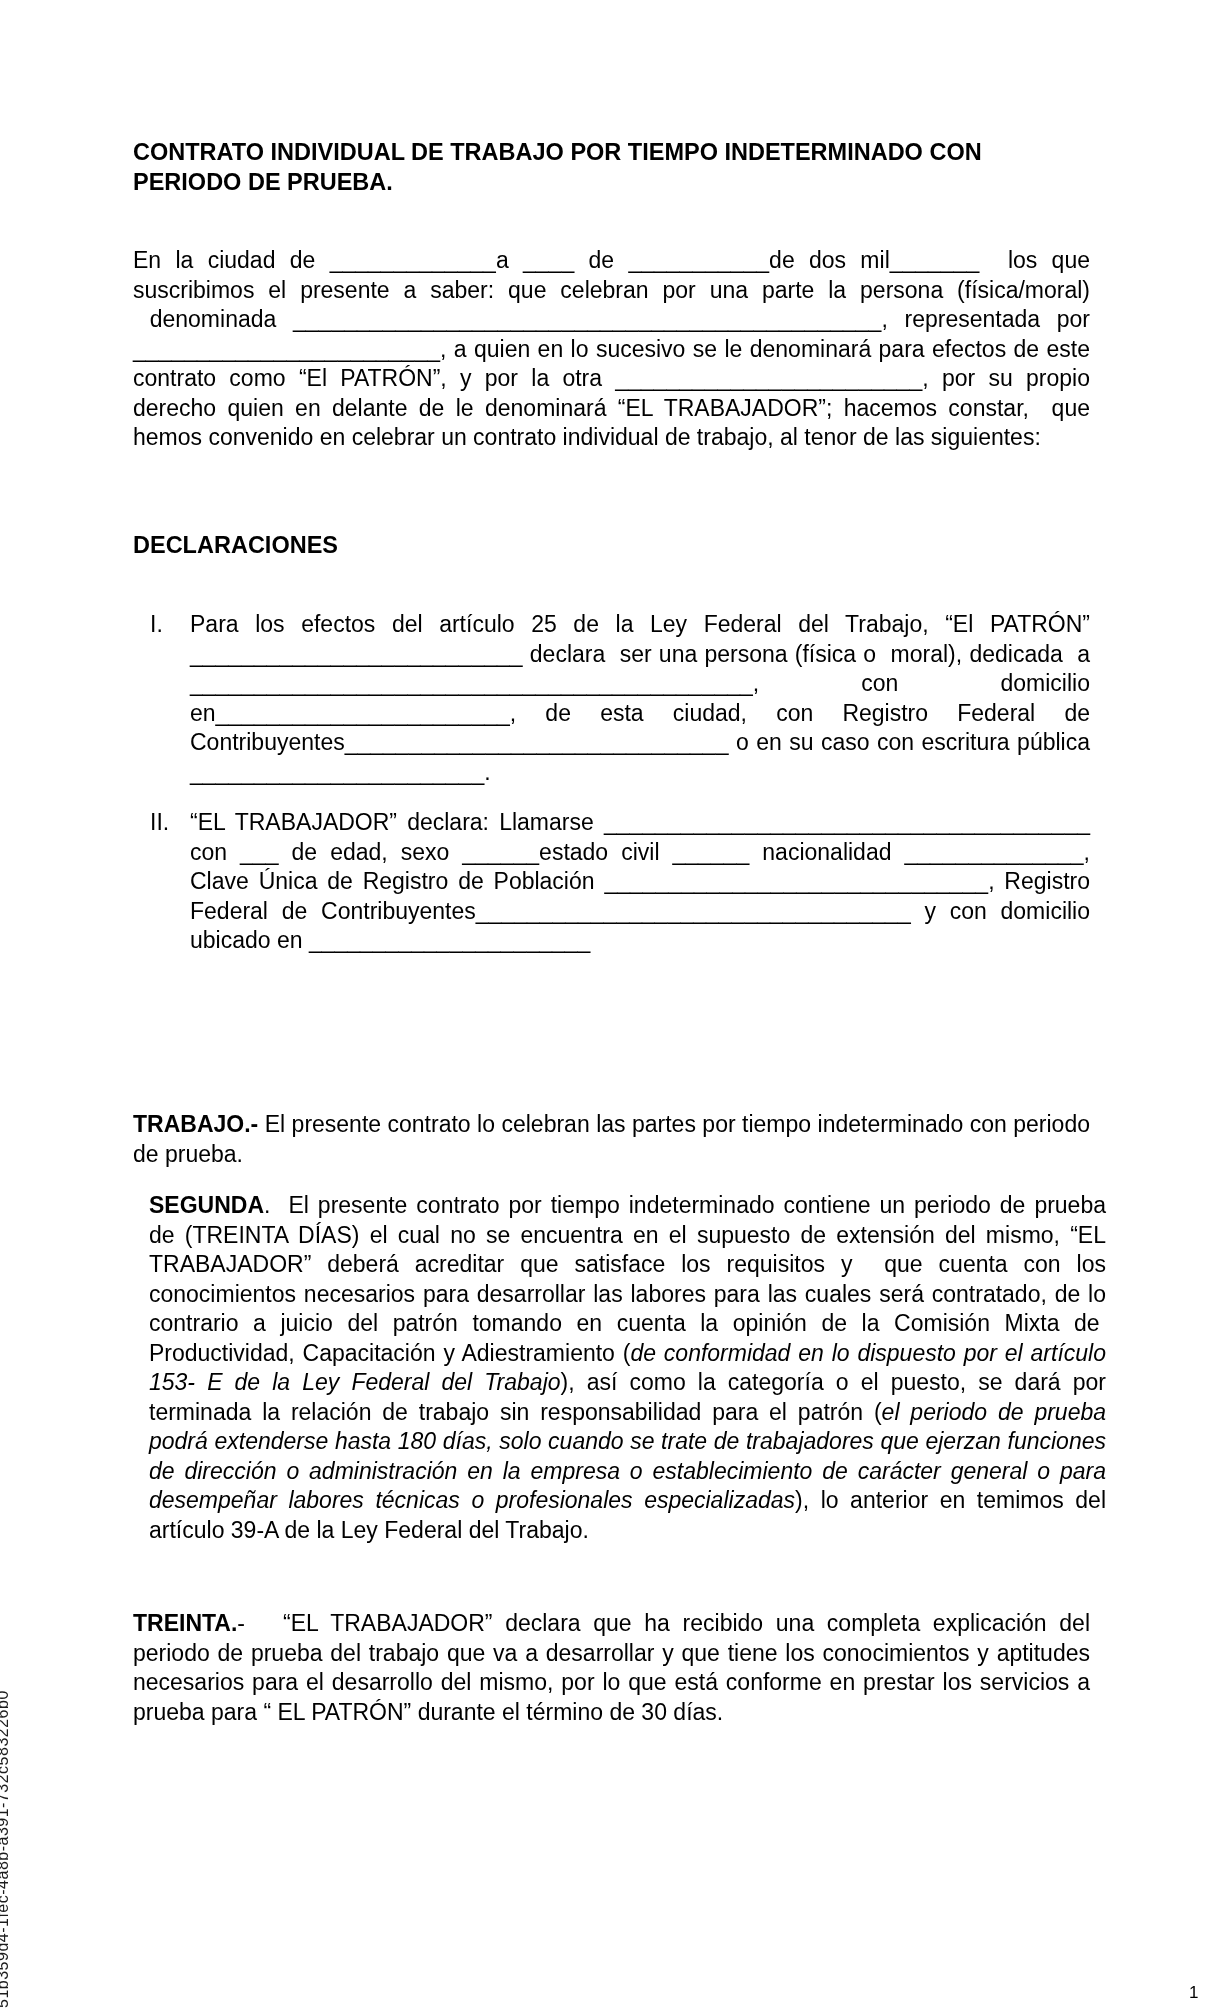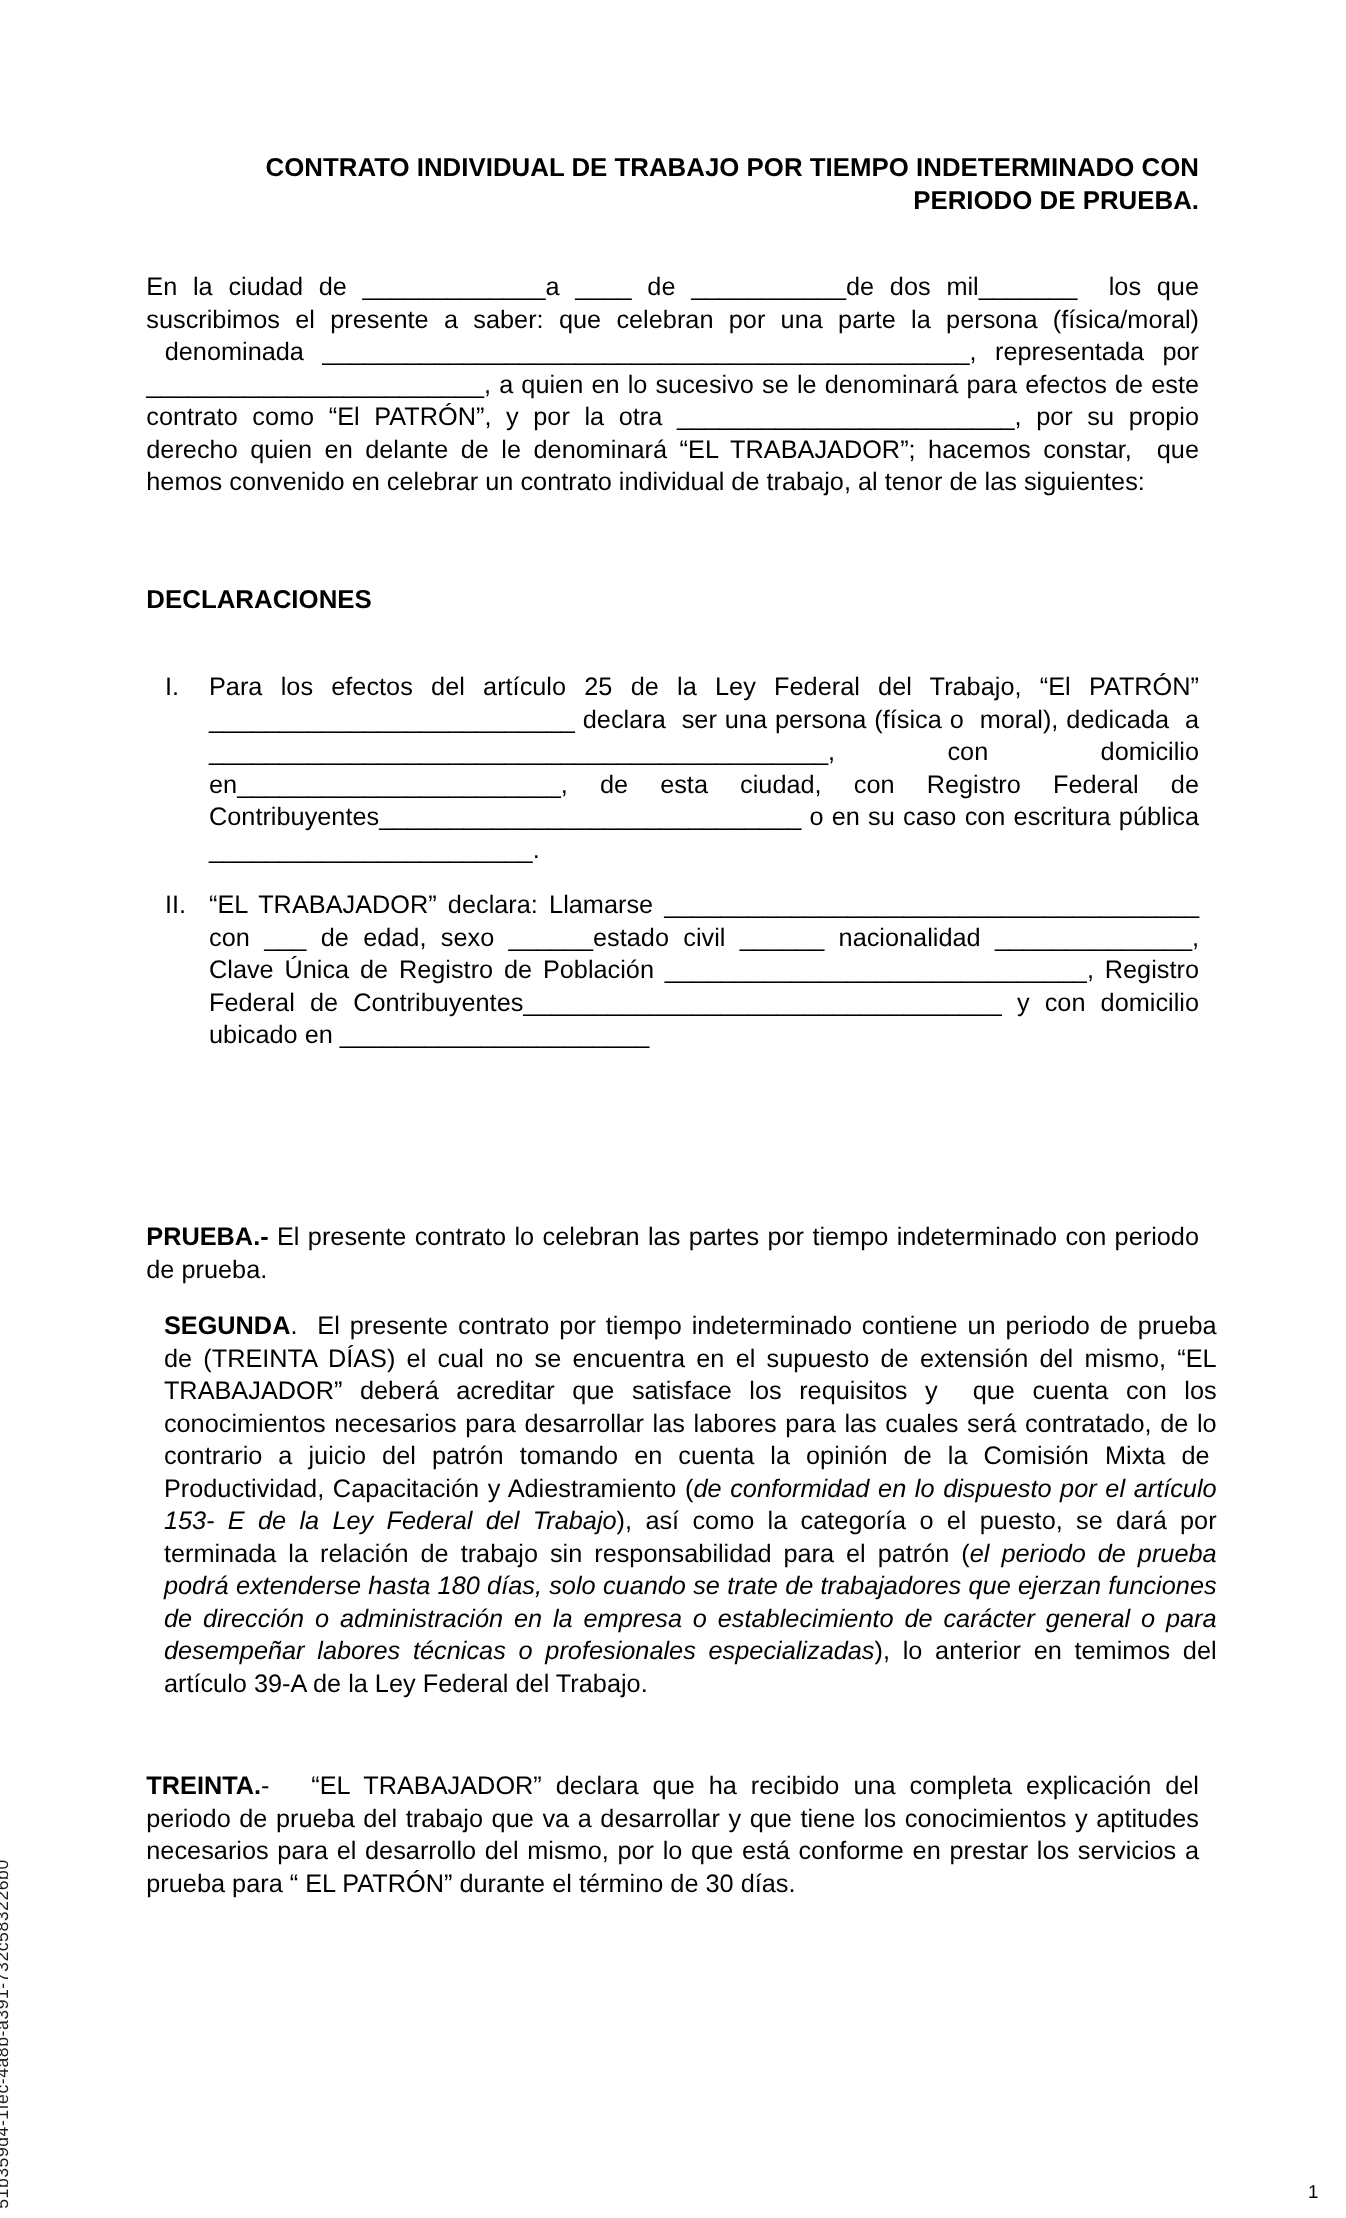--- a/index.html
+++ b/index.html
@@ -18,21 +18,21 @@
     line-height: 29.5px;
     overflow: hidden;
   }
   .page * { margin: 0; padding: 0; }
 
   .doc-title {
     position: absolute;
     top: 138px;
     left: 133px;
     width: 957px;
-    text-align: right;
+    text-align: left;
     font-weight: bold;
     font-size: 23.5px;
     line-height: 29.5px;
   }
   .intro {
     position: absolute;
     top: 246px;
     left: 133px;
     width: 957px;
     text-align: justify;
@@ -112,21 +112,21 @@
     <p class="decl-body">Para los efectos del artículo 25 de la Ley Federal del Trabajo, “El PATRÓN” __________________________ declara&nbsp; ser una persona (física o&nbsp; moral), dedicada&nbsp; a ____________________________________________, con domicilio en_______________________, de esta ciudad, con Registro Federal de Contribuyentes______________________________ o en su caso con escritura pública _______________________.</p>
   </div>
 
   <div class="decl-item decl-2">
     <span class="numeral">II.</span>
     <p class="decl-body">“EL TRABAJADOR” declara: Llamarse ______________________________________ con ___ de edad, sexo ______estado civil ______ nacionalidad ______________, Clave Única de Registro de Población ______________________________, Registro Federal de Contribuyentes__________________________________ y con domicilio ubicado en ______________________</p>
   </div>
 
 
   <p class="clause clause-primera">
-    <strong>PRUEBA.-</strong><span> El presente contrato lo celebran las partes por tiempo indeterminado con periodo de prueba.</span>
+    <strong>TRABAJO.-</strong><span> El presente contrato lo celebran las partes por tiempo indeterminado con periodo de prueba.</span>
   </p>
 
   <p class="clause clause-segunda">
     <strong>SEGUNDA</strong><span>. &nbsp;El presente contrato por tiempo indeterminado contiene un periodo de prueba de (TREINTA DÍAS) el cual no se encuentra en el supuesto de extensión del mismo, “EL TRABAJADOR” deberá acreditar que satisface los requisitos y&nbsp; que cuenta con los conocimientos necesarios para desarrollar las labores para las cuales será contratado, de lo contrario a juicio del patrón tomando en cuenta la opinión de la Comisión Mixta de&nbsp; Productividad, Capacitación y Adiestramiento (</span><em>de conformidad en lo dispuesto por el artículo 153- E de la Ley Federal del Trabajo</em><span>), así como la categoría o el puesto, se dará por terminada la relación de trabajo sin responsabilidad para el patrón (</span><em>el periodo de prueba podrá extenderse hasta 180 días, solo cuando se trate de trabajadores que ejerzan funciones de dirección o administración en la empresa o establecimiento de carácter general o para desempeñar labores técnicas o profesionales especializadas</em><span>), lo anterior en temimos del artículo 39-A de la Ley Federal del Trabajo.</span>
   </p>
 
   <p class="clause clause-tercera">
     <strong>TREINTA.</strong><span>-&nbsp;&nbsp; “EL TRABAJADOR” declara que ha recibido una completa explicación del periodo de prueba del trabajo que va a desarrollar y que tiene los conocimientos y aptitudes necesarios para el desarrollo del mismo, por lo que está conforme en prestar los servicios a prueba para “ EL PATRÓN” durante el término de 30 días.</span>
   </p>
 

